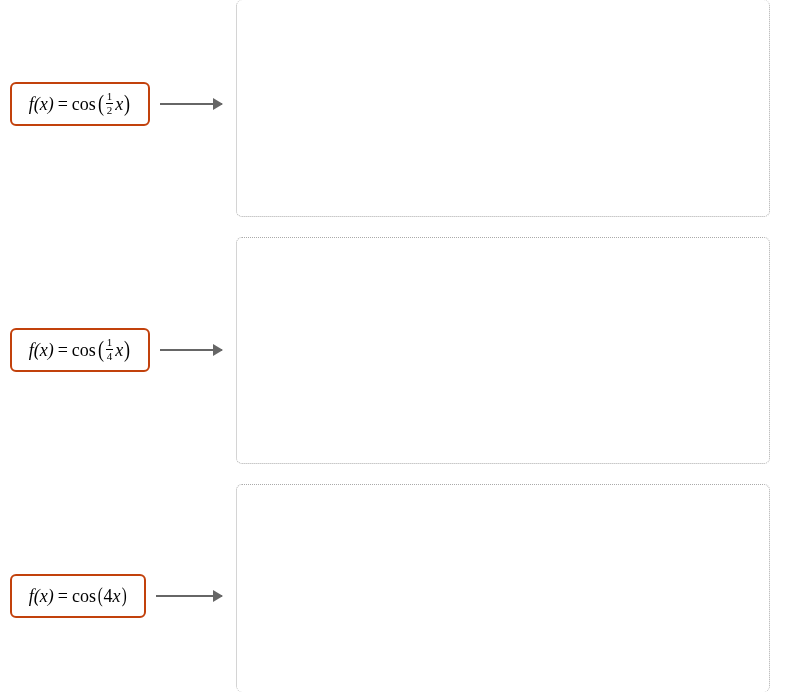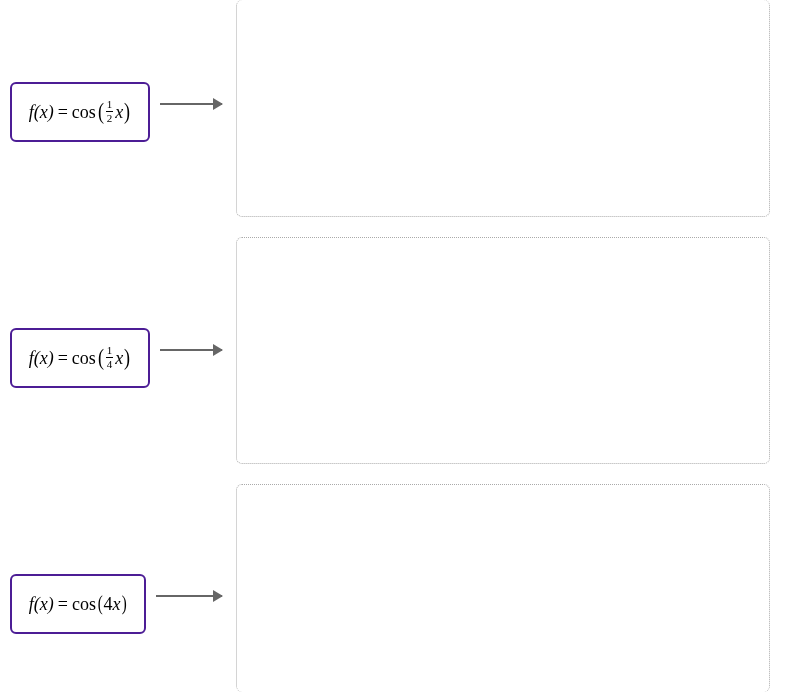--- a/index.html
+++ b/index.html
@@ -11,29 +11,29 @@
     font-family: "Times New Roman", serif;
     overflow: hidden;
   }
   .stage {
     position: relative;
     width: 800px;
     height: 692px;
   }
   .formula-box {
     position: absolute;
-    border: 2px solid #4c1d95;
+    border: 2px solid #c2410c;
     border-radius: 6px;
     background: #fff;
     display: flex;
     align-items: center;
     justify-content: center;
     padding: 4px 8px;
     box-sizing: border-box;
-    height: 60px;
+    height: 44px;
   }
   .formula-box .eq {
     font-style: italic;
     font-size: 18px;
     display: flex;
     align-items: center;
     white-space: nowrap;
   }
   .formula-box .eq .fn {
     font-style: italic;

